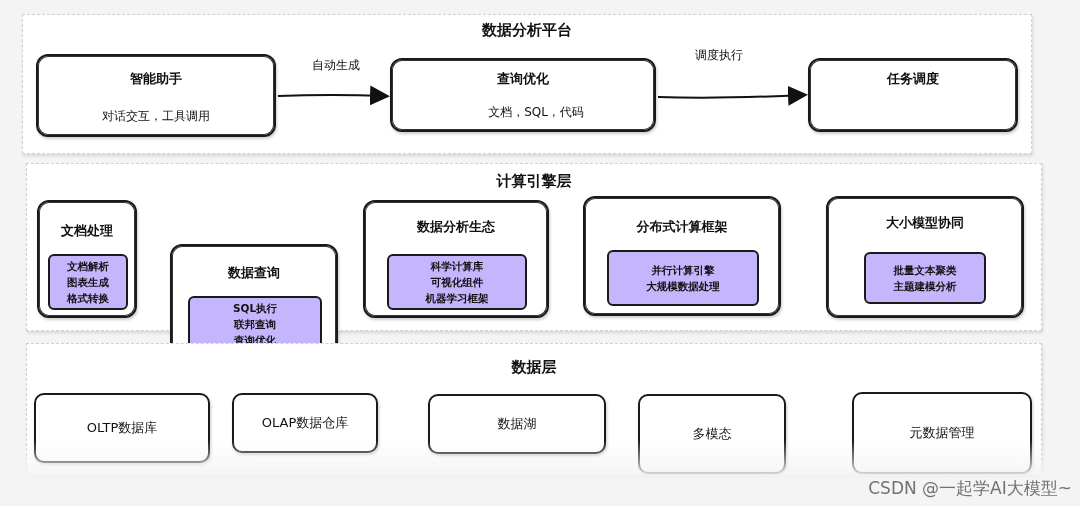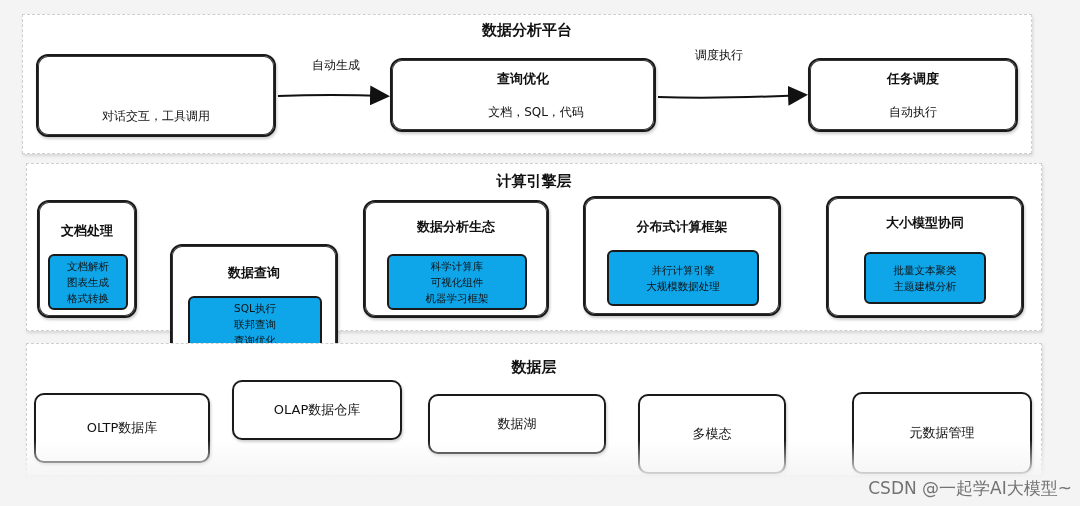--- a/index.html
+++ b/index.html
@@ -2,42 +2,42 @@
 <html><head>
 <meta charset="utf-8">
 <style>
   html,body{margin:0;padding:0;}
   body{width:1080px;height:506px;background:#f4f4f4;position:relative;overflow:hidden;font-family:"DejaVu Sans","Liberation Sans",sans-serif;color:#111;}
   .layer{position:absolute;background:#fff;border:1.5px dashed #cfcfcf;box-shadow:1px 2px 3px rgba(0,0,0,0.12);box-sizing:border-box;}
   .layer-title{position:absolute;left:0;right:0;text-align:center;font-weight:bold;font-size:15px;}
   .box{position:absolute;border:2px solid #1a1a1a;border-radius:12px;background:#fff;box-sizing:border-box;box-shadow:0 0 0 1px #333 inset,1px 2px 3px rgba(0,0,0,0.2);}
   .box .t{position:absolute;left:0;right:0;text-align:center;font-weight:bold;font-size:13px;}
   .box .s{position:absolute;left:0;right:0;text-align:center;font-size:12px;}
-  .inner{position:absolute;border:2px solid #1a1a1a;border-radius:6px;background:#0ea5e9;box-sizing:border-box;display:flex;flex-direction:column;justify-content:center;align-items:center;font-size:10.5px;line-height:16px;}
+  .inner{position:absolute;border:2px solid #1a1a1a;border-radius:6px;background:#c4b5fd;box-sizing:border-box;display:flex;flex-direction:column;justify-content:center;align-items:center;font-size:10.5px;line-height:16px;font-weight:bold;}
   .dbox{position:absolute;border:2px solid #1a1a1a;border-radius:10px;background:#fff;box-sizing:border-box;display:flex;align-items:center;justify-content:center;font-size:13px;box-shadow:1px 2px 3px rgba(0,0,0,0.2);}
   .elabel{position:absolute;font-size:12px;}
   .fade{position:absolute;left:0;right:0;top:440px;height:66px;background:linear-gradient(to bottom,rgba(244,244,244,0),#f4f4f4 60%);}
   .wm{position:absolute;right:8px;bottom:6px;font-size:17px;color:#737373;}
 </style>
 </head>
 <body>
 
 <div class="layer" style="left:22px;top:14px;width:1010px;height:140px;">
   <div class="layer-title" style="top:6px;">数据分析平台</div>
 </div>
 <div class="box" style="left:36px;top:54px;width:240px;height:83px;">
+  <div class="t" style="top:14px;">智能助手</div>
   <div class="s" style="top:52px;">对话交互，工具调用</div>
 </div>
 <div class="box" style="left:390px;top:58px;width:266px;height:74px;">
   <div class="t" style="top:10px;">查询优化</div>
   <div class="s" style="top:44px;padding-left:26px;">文档，SQL，代码</div>
 </div>
 <div class="box" style="left:808px;top:58px;width:210px;height:74px;">
   <div class="t" style="top:10px;">任务调度</div>
-  <div class="s" style="top:44px;">自动执行</div>
 </div>
 <div class="elabel" style="left:312px;top:57px;">自动生成</div>
 <div class="elabel" style="left:695px;top:47px;">调度执行</div>
 <svg style="position:absolute;left:0;top:0;" width="1080" height="160">
   <defs>
       <marker id="ah" markerWidth="10" markerHeight="10" refX="8" refY="5" orient="auto">
         <path d="M0,0 L10,5 L0,10 z" fill="#111"></path>
       </marker>
     </defs>
   <path d="M278,96 Q330,94 386,96" stroke="#111" stroke-width="2" fill="none" marker-end="url(#ah)"></path>
@@ -83,19 +83,19 @@
   <div class="inner" style="left:36px;top:54px;width:122px;height:52px;">
     <span>批量文本聚类</span>
     <span>主题建模分析</span>
   </div>
 </div>
 
 <div class="layer" style="left:26px;top:343px;width:1016px;height:133px;">
   <div class="layer-title" style="top:14px;">数据层</div>
 </div>
 <div class="dbox" style="left:34px;top:393px;width:176px;height:70px;">OLTP数据库</div>
-<div class="dbox" style="left:232px;top:380px;width:170px;height:60px;">OLAP数据仓库</div>
+<div class="dbox" style="left:232px;top:393px;width:146px;height:60px;">OLAP数据仓库</div>
 <div class="dbox" style="left:428px;top:394px;width:178px;height:60px;">数据湖</div>
 <div class="dbox" style="left:638px;top:394px;width:148px;height:80px;">多模态</div>
 <div class="dbox" style="left:852px;top:392px;width:180px;height:82px;">元数据管理</div>
 
 <div class="fade"></div>
 <div class="wm">CSDN @一起学AI大模型~</div>
 
 </body></html>

